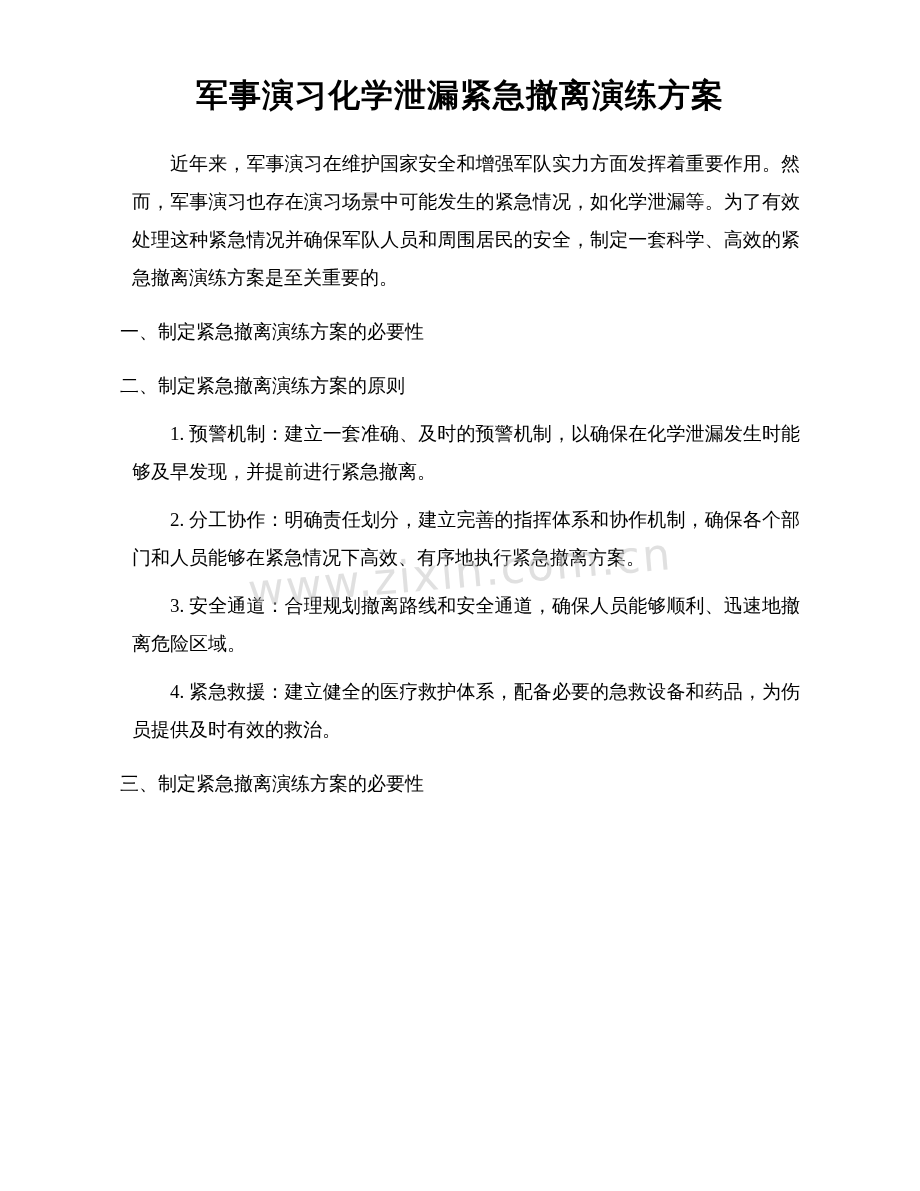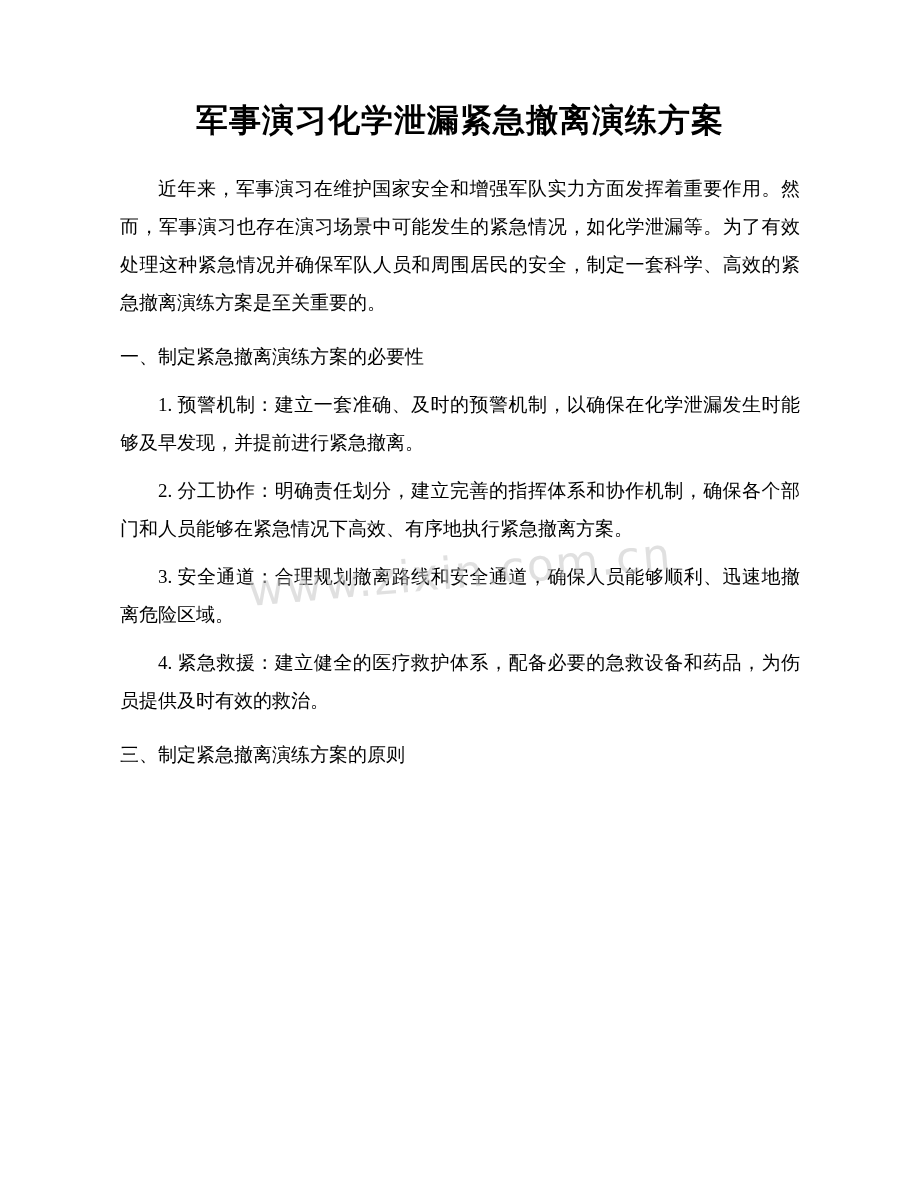--- a/index.html
+++ b/index.html
@@ -11,38 +11,38 @@
     height: 1191px;
     position: relative;
     overflow: hidden;
     background: var(--page-bg, #ffffff);
     color: var(--text-color, #000000);
     font-family: "Liberation Serif", "DejaVu Serif", serif;
   }
   .page {
     position: absolute;
     inset: 0;
-    padding: 100px 120px 0 120px;
+    padding: 75px 120px 0 120px;
     box-sizing: border-box;
   }
   .doc-title {
     font-family: "Liberation Sans", "DejaVu Sans", sans-serif;
     font-weight: bold;
     font-size: 32px;
     line-height: 40px;
     text-align: center;
     letter-spacing: 1px;
     margin: 0 0 30px 0;
   }
   .para {
     font-size: 19px;
     line-height: 38px;
     text-align: justify;
     text-indent: 2em;
-    margin: 0 0 10px 0;
+    margin: 0 0 10px 12px;
   }
   .heading {
     font-family: "Liberation Sans", "DejaVu Sans", sans-serif;
     font-weight: normal;
     font-size: 19px;
     line-height: 38px;
     margin: 16px 0 10px 0;
   }
   .watermark {
     position: absolute;
@@ -60,21 +60,22 @@
   }
 </style>
 </head>
 <body>
 
 <div class="page">
   <h1 class="doc-title">军事演习化学泄漏紧急撤离演练方案</h1>
   <div id="doc-blocks">
       <p class="para">近年来，军事演习在维护国家安全和增强军队实力方面发挥着重要作用。然而，军事演习也存在演习场景中可能发生的紧急情况，如化学泄漏等。为了有效处理这种紧急情况并确保军队人员和周围居民的安全，制定一套科学、高效的紧急撤离演练方案是至关重要的。</p>
       <h2 class="heading">一、制定紧急撤离演练方案的必要性</h2>
+      <h2 class="heading">二、制定紧急撤离演练方案的原则</h2>
       <p class="para">1. 预警机制：建立一套准确、及时的预警机制，以确保在化学泄漏发生时能够及早发现，并提前进行紧急撤离。</p>
       <p class="para">2. 分工协作：明确责任划分，建立完善的指挥体系和协作机制，确保各个部门和人员能够在紧急情况下高效、有序地执行紧急撤离方案。</p>
       <p class="para">3. 安全通道：合理规划撤离路线和安全通道，确保人员能够顺利、迅速地撤离危险区域。</p>
       <p class="para">4. 紧急救援：建立健全的医疗救护体系，配备必要的急救设备和药品，为伤员提供及时有效的救治。</p>
-      <h2 class="heading">三、制定紧急撤离演练方案的原则</h2>
+      <h2 class="heading">三、制定紧急撤离演练方案的必要性</h2>
     </div>
 </div>
 
 <div class="watermark">www.zixin.com.cn</div>
 
 </body></html>

